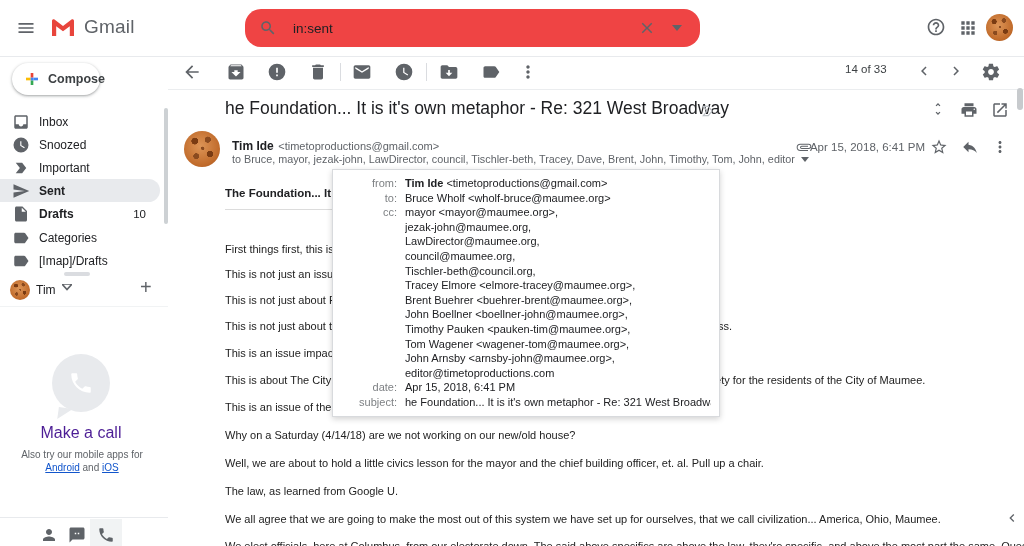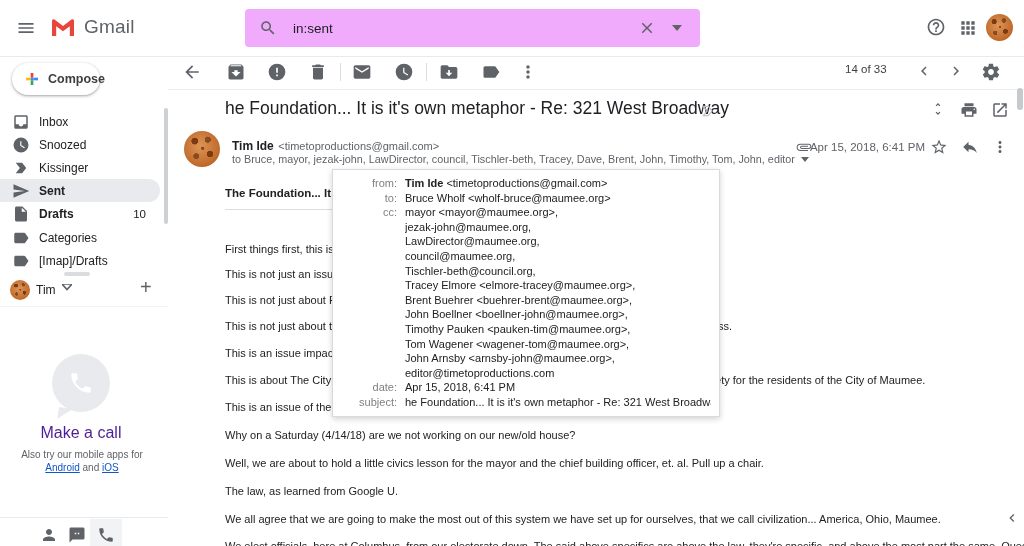--- a/index.html
+++ b/index.html
@@ -9,21 +9,21 @@
   .ic{fill:#5f6368;}
   .ic16{width:16px;height:16px;}
   .ic18{width:18px;height:18px;}
   .ic20{width:20px;height:20px;}
 
   
   .header{position:absolute;left:0;top:0;width:1024px;height:56px;border-bottom:1px solid #e8eaed;background:#fff;}
   .hamburger{position:absolute;left:16px;top:16px;width:24px;height:24px;padding:0;border:0;background:none;cursor:pointer;}
   .logo{position:absolute;left:50px;top:16px;display:flex;align-items:center;}
   .logo-text{font-size:19px;color:#5f6368;margin-left:8px;letter-spacing:.2px;}
-  .searchbox{position:absolute;left:245px;top:9px;width:455px;height:38px;background:#f0abfc;border-radius:4px;}
+  .searchbox{position:absolute;left:245px;top:9px;width:455px;height:38px;background:#ef4444;border-radius:16px;}
   .search-ic{position:absolute;left:14px;top:10px;}
   .search-q{position:absolute;left:46px;top:11px;font-size:13.5px;color:#202124;border:0;background:none;outline:none;width:300px;font-family:inherit;}
   .search-x{position:absolute;right:44px;top:10px;cursor:pointer;}
   .search-caret{position:absolute;right:18px;top:16px;cursor:pointer;}
   .help-btn{position:absolute;left:926px;top:17px;cursor:pointer;}
   .apps-btn{position:absolute;left:958px;top:18px;cursor:pointer;}
   .cookie{border-radius:50%;
     background:
       radial-gradient(circle at 30% 28%, #7a3b12 9%, rgba(0,0,0,0) 10%),
       radial-gradient(circle at 66% 24%, #8a4a1f 8%, rgba(0,0,0,0) 9%),
@@ -178,21 +178,21 @@
         </svg>
       </span>
     <span class="nav-label">Snoozed</span>
   </div>
   <div class="nav-item" style="top:156px">
     <span class="nav-ico">
         <svg class="ic ic18" viewBox="0 0 24 24">
           <path d="M5 5h8.5L19 12l-5.5 7H5l5.5-7z"></path>
         </svg>
       </span>
-    <span class="nav-label">Kissinger</span>
+    <span class="nav-label">Important</span>
   </div>
   <div class="nav-item sel" style="top:179px">
     <span class="nav-ico">
         <svg class="ic ic18" viewBox="0 0 24 24">
           <path d="M2.01 3L2 10l15 2-15 2 .01 7L23 12z"></path>
         </svg>
       </span>
     <span class="nav-label">Sent</span>
   </div>
   <div class="nav-item bold" style="top:202px">

